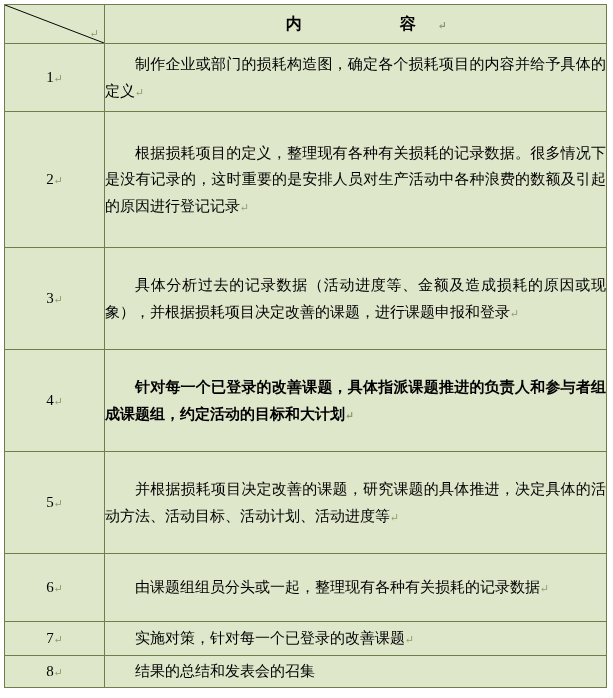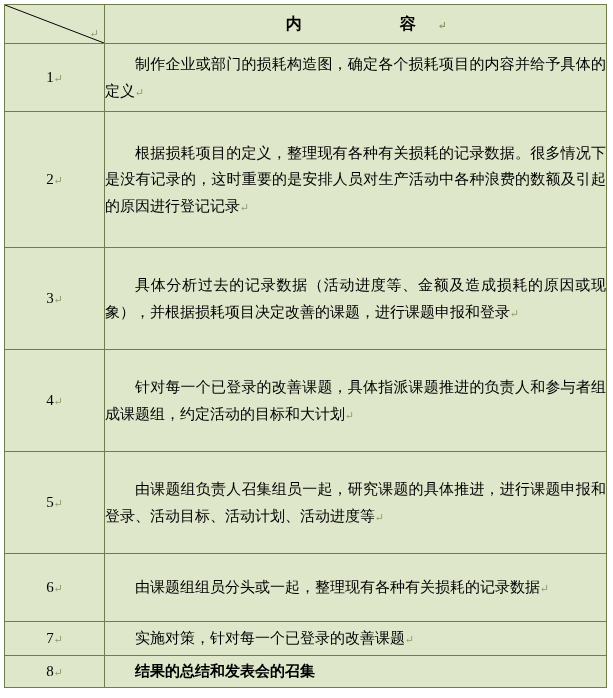--- a/index.html
+++ b/index.html
@@ -150,33 +150,33 @@
             <span>具体分析过去的记录数据（活动进度等、金额及造成损耗的原因或现象），并根据损耗项目决定改善的课题，进行课题申报和登录</span><span class="pilcrow">↵</span>
           </span>
         </td>
       </tr>
 
       <tr class="row-tall-4">
         <td class="num-cell">
           <span class="num-wrap">4</span><span class="pilcrow">↵</span>
         </td>
         <td class="content-cell">
-          <span class="first-indent" style="display:block;">
+          <span class="first-indent" style="display:block;font-weight:bold;">
             <span>针对每一个已登录的改善课题，具体指派课题推进的负责人和参与者组成课题组，约定活动的目标和大计划</span><span class="pilcrow">↵</span>
           </span>
         </td>
       </tr>
 
       <tr class="row-tall-5">
         <td class="num-cell">
           <span class="num-wrap">5</span><span class="pilcrow">↵</span>
         </td>
         <td class="content-cell">
           <span class="first-indent" style="display:block;">
-            <span>由课题组负责人召集组员一起，研究课题的具体推进，进行课题申报和登录、活动目标、活动计划、活动进度等</span><span class="pilcrow">↵</span>
+            <span>并根据损耗项目决定改善的课题，研究课题的具体推进，决定具体的活动方法、活动目标、活动计划、活动进度等</span><span class="pilcrow">↵</span>
           </span>
         </td>
       </tr>
 
       <tr class="row-tall-6">
         <td class="num-cell">
           <span class="num-wrap">6</span><span class="pilcrow">↵</span>
         </td>
         <td class="content-cell">
           <span class="first-indent" style="display:block;">
@@ -194,20 +194,20 @@
             <span>实施对策，针对每一个已登录的改善课题</span><span class="pilcrow">↵</span>
           </span>
         </td>
       </tr>
 
       <tr class="row-tall-8">
         <td class="num-cell">
           <span class="num-wrap">8</span><span class="pilcrow">↵</span>
         </td>
         <td class="content-cell">
-          <span class="first-indent" style="display:block;font-weight:bold;">
+          <span class="first-indent" style="display:block;">
             <span>结果的总结和发表会的召集</span>
           </span>
         </td>
       </tr>
     </tbody>
   </table>
 </div>
 
 </body></html>

